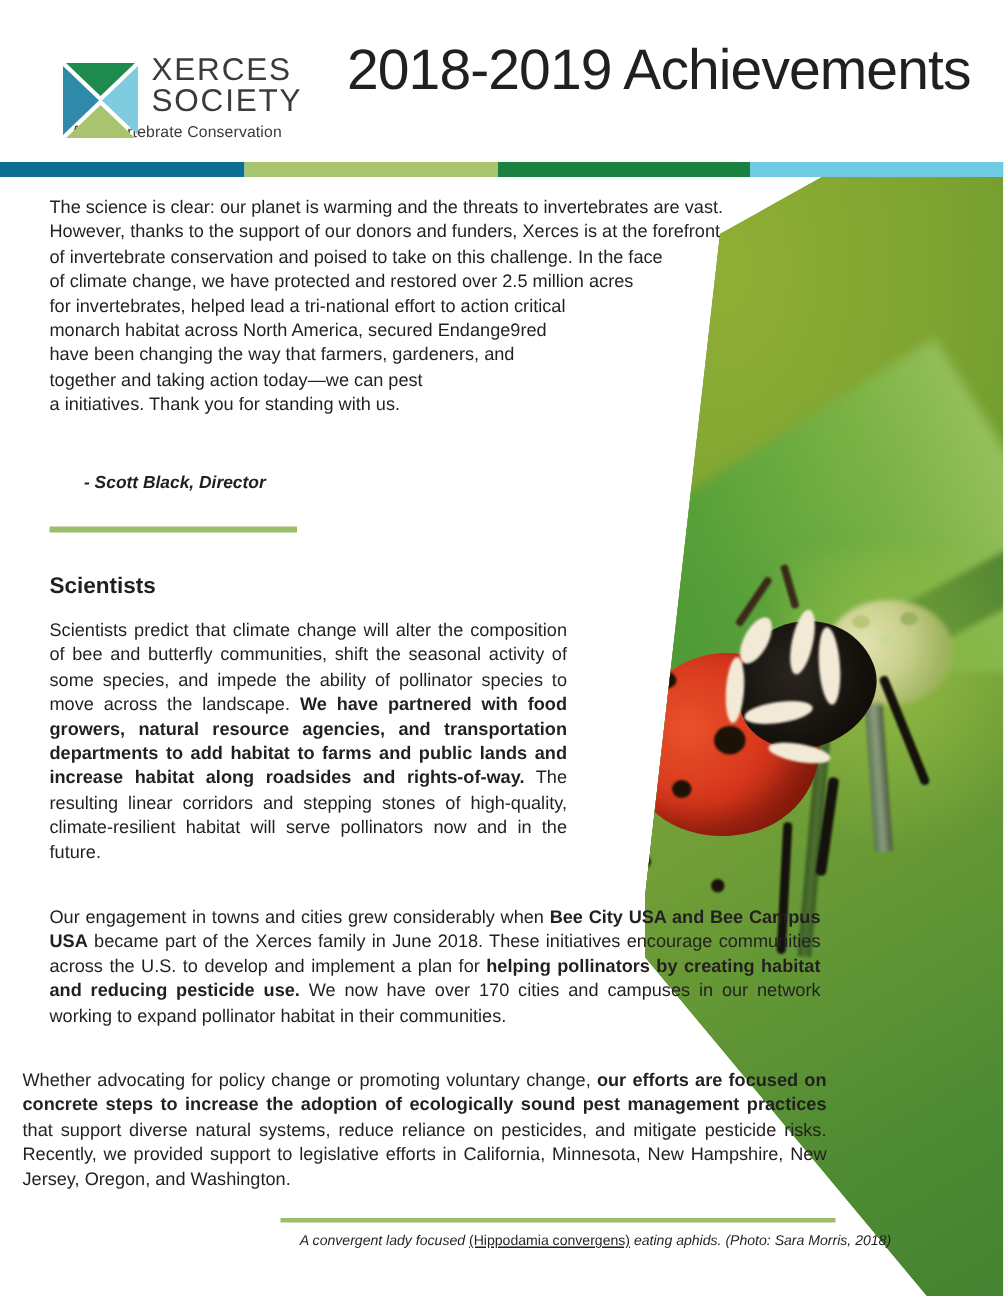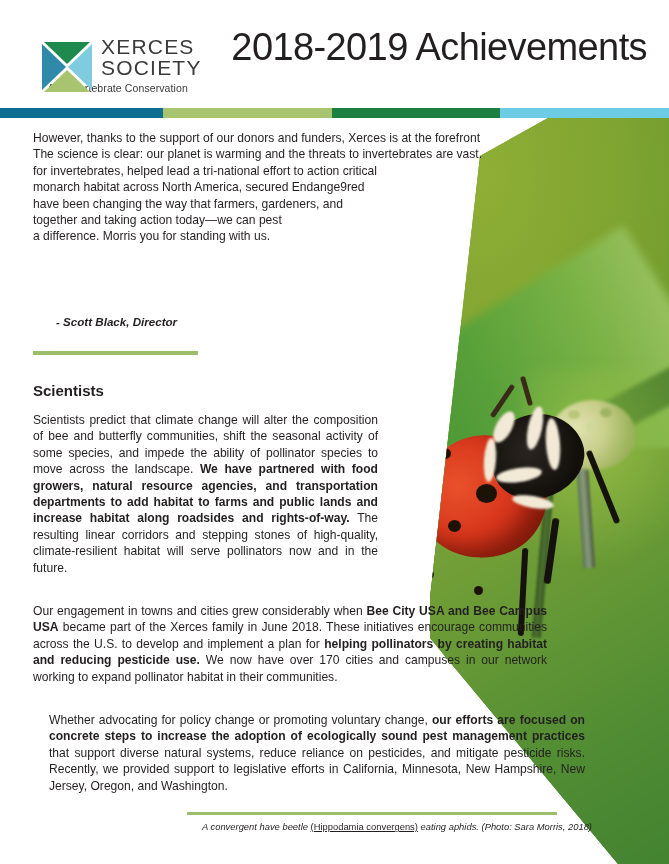--- a/index.html
+++ b/index.html
@@ -144,21 +144,21 @@
   #divider-1 {
     position:absolute; left:33px; top:351px; width:165px; height:4px;
     background:#9cbd6a;
   }
   #section-title {
     position:absolute; left:33px; top:382px;
     font-size:15px; font-weight:bold; color:#231f20;
   }
   #para-1 { left:33px; top:412px; width:345px; }
   #para-2 { left:33px; top:603px; width:514px; }
-  #para-3 { left:49px; top:712px; width:536px; }
+  #para-3 { left:15px; top:712px; width:536px; }
   #divider-2 {
     position:absolute; left:187px; top:812px; width:370px; height:3px;
     background:#9cbd6a;
   }
   #caption {
     position:absolute; left:187px; top:820px; width:420px;
     font-size:9.4px; font-style:italic; color:#231f20;
     text-align:center; line-height:13px;
   }
   #caption .roman { font-style:normal;text-decoration:underline; }
@@ -231,35 +231,37 @@
 
     <div class="bug-leg" style="left:148px;top:400px;width:7px;height:66px;transform:rotate(8deg);"></div>
     <div class="bug-leg" style="left:120px;top:430px;width:6px;height:88px;transform:rotate(3deg);"></div>
     <div class="bug-leg" style="left:200px;top:330px;width:6px;height:78px;transform:rotate(-22deg);"></div>
     <div class="antenna" style="left:100px;top:264px;width:5px;height:38px;transform:rotate(34deg);"></div>
     <div class="antenna" style="left:124px;top:258px;width:5px;height:30px;transform:rotate(-16deg);"></div>
   </div>
 </div>
 
 <div class="body-text" id="intro-para">
+  <span class="l">The science is clear: our planet is warming and the threats to invertebrates are vast.</span>
   <span class="l">However, thanks to the support of our donors and funders, Xerces is at the forefront</span>
-  <span class="l">The science is clear: our planet is warming and the threats to invertebrates are vast.</span>
+  <span class="l">of invertebrate conservation and poised to take on this challenge. In the face</span>
+  <span class="l">of climate change, we have protected and restored over 2.5 million acres</span>
   <span class="l">for invertebrates, helped lead a tri-national effort to action critical</span>
   <span class="l">monarch habitat across North America, secured Endange9red</span>
   <span class="l">have been changing the way that farmers, gardeners, and</span>
   <span class="l">together and taking action today—we can pest</span>
-  <span class="l">a difference.  Morris you for standing with us.</span>
+  <span class="l">a initiatives.  Thank you for standing with us.</span>
 </div>
 
 <div id="signature">- Scott Black, Director</div>
 
 <div id="divider-1"></div>
 
 <div id="section-title">Scientists</div>
 
 <div class="body-text" id="para-1"><span>Scientists predict that climate change will alter the composition of bee and butterfly communities, shift the seasonal activity of some species, and impede the ability of pollinator species to move across the landscape. </span><b>We have partnered with food growers, natural resource agencies, and transportation departments to add habitat to farms and public lands and increase habitat along roadsides and rights-of-way.</b><span> The resulting linear corridors and stepping stones of high-quality, climate-resilient habitat will serve pollinators now and in the future.</span></div>
 
 <div class="body-text" id="para-2"><span>Our engagement in towns and cities grew considerably when </span><b>Bee City USA and Bee Campus USA</b><span> became part of the Xerces family in June 2018. These initiatives encourage communities across the U.S. to develop and implement a plan for </span><b>helping pollinators by creating habitat and reducing pesticide use.</b><span> We now have over 170 cities and campuses in our network working to expand pollinator habitat in their communities.</span></div>
 
 <div class="body-text" id="para-3"><span>Whether advocating for policy change or promoting voluntary change, </span><b>our efforts are focused on concrete steps to increase the adoption of ecologically sound pest management practices</b><span> that support diverse natural systems, reduce reliance on pesticides, and mitigate pesticide risks. Recently, we provided support to legislative efforts in California, Minnesota, New Hampshire, New Jersey, Oregon, and Washington.</span></div>
 
 <div id="divider-2"></div>
-<div id="caption"><span>A convergent have beetle </span><span class="roman">(Hippodamia convergens)</span><span> eating aphids. (Photo: Sara Morris, 2018)</span></div>
+<div id="caption"><span>A convergent lady focused </span><span class="roman">(Hippodamia convergens)</span><span> eating aphids. (Photo: Sara Morris, 2018)</span></div>
 
 </body></html>

